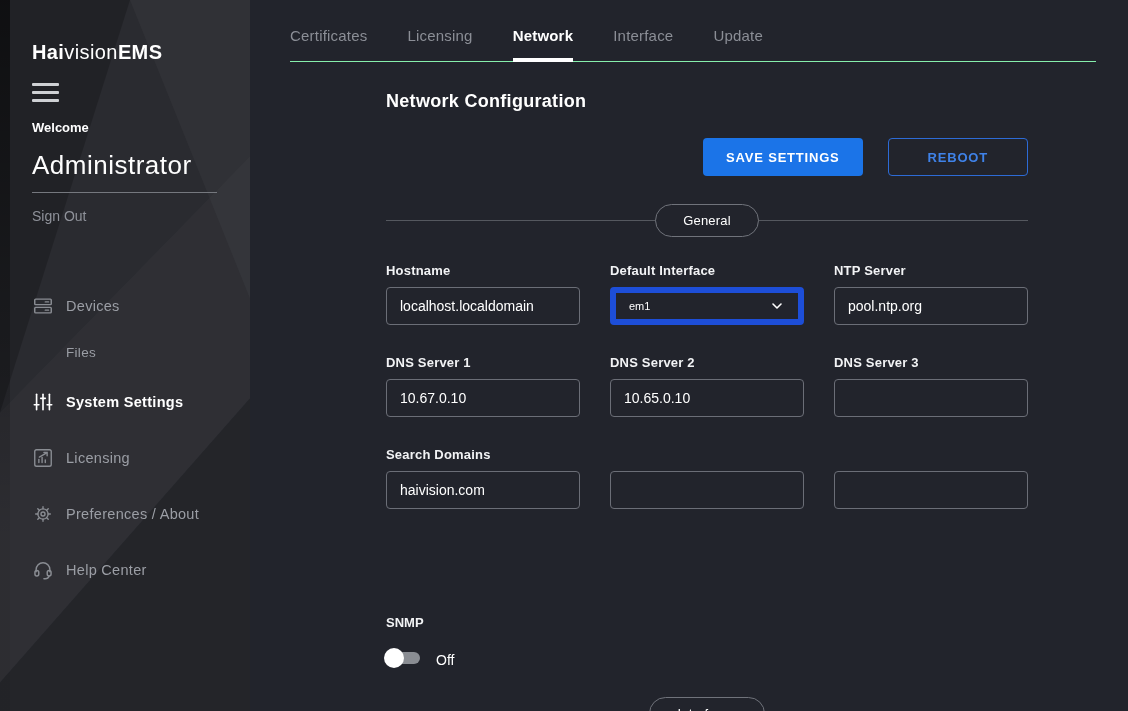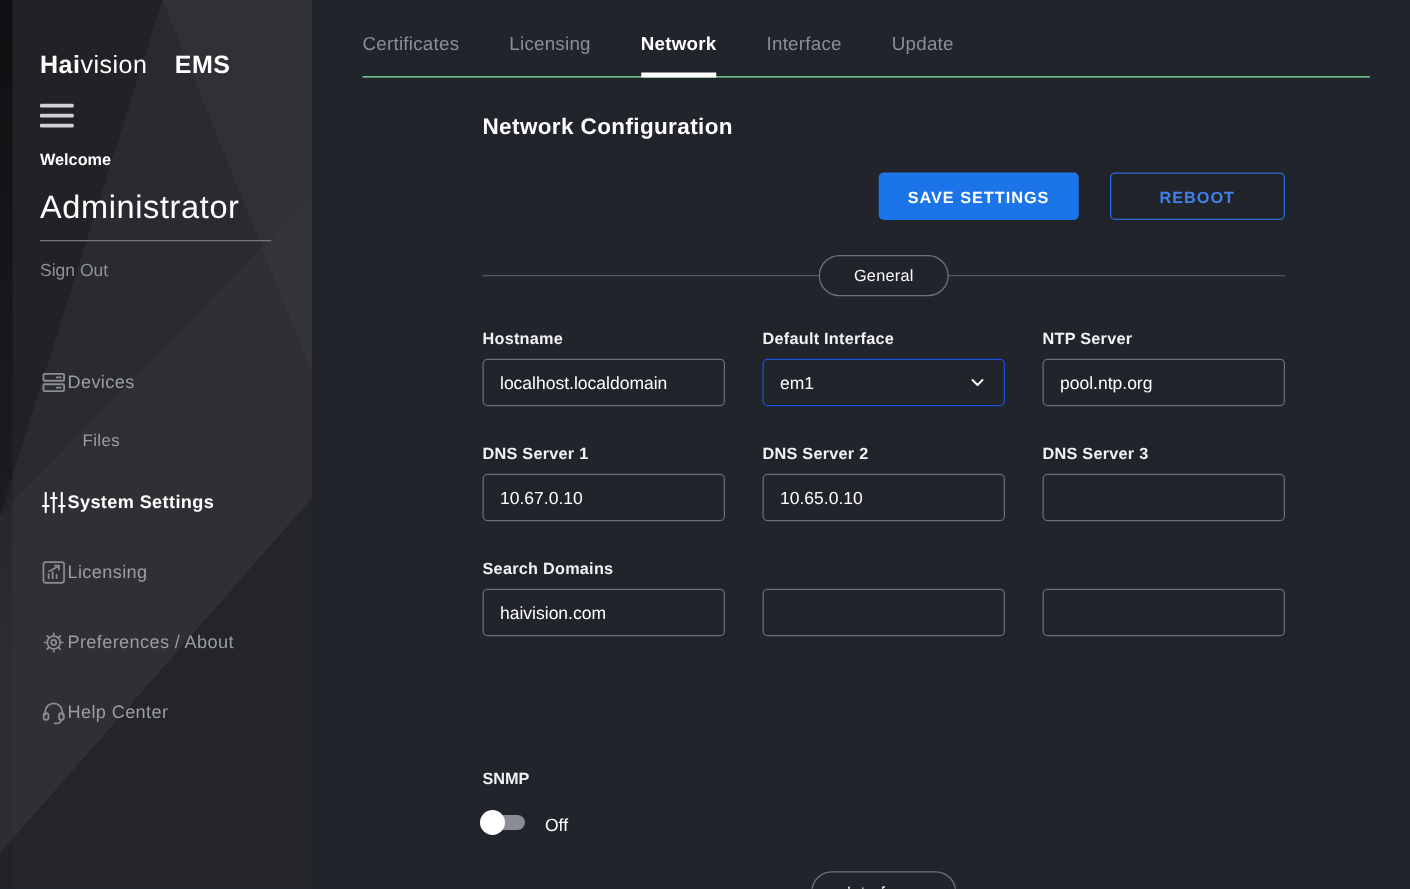--- a/index.html
+++ b/index.html
@@ -20,34 +20,34 @@
   .tex1 { background:rgba(0,0,0,0.20); clip-path:polygon(0 0,52% 0,0 58%); }
   .tex2 { background:rgba(255,255,255,0.030); clip-path:polygon(52% 0,100% 0,100% 42%); }
   .tex3 { background:rgba(255,255,255,0.022); clip-path:polygon(0 58%,100% 22%,100% 56%,0 96%); }
   .tex4 { background:rgba(0,0,0,0.13); clip-path:polygon(0 96%,100% 56%,100% 100%,0 100%); }
   .tex5 { position:absolute; left:0; top:0; width:10px; height:100%;
           background:linear-gradient(to bottom, rgba(0,0,0,0.55), rgba(0,0,0,0.05) 75%); }
 
   .logo { position:absolute; left:32px; top:41px; font-size:20px; color:#fff; letter-spacing:0.4px; }
   .logo .b { font-weight:700; }
   .logo .l { font-weight:300; }
-  .logo .ems { font-weight:700; margin-left:22px; }
+  .logo .ems { font-weight:700; margin-left:0; }
 
   .hamburger { position:absolute; left:32px; top:83px; width:27px; height:19px; cursor:pointer; }
   .hamburger span { display:block; height:3px; background:#cfd1d4; border-radius:1px; margin-bottom:5px; }
 
   .welcome { position:absolute; left:32px; top:120px; font-size:13px; font-weight:700; color:#fff; }
   .username { position:absolute; left:32px; top:150px; font-size:26px; font-weight:300; color:#fdfdfd; letter-spacing:0.5px; }
   .user-divider { position:absolute; left:32px; top:192px; width:185px; height:1px; background:#75787e; }
   .signout { position:absolute; left:32px; top:208px; font-size:14px; color:#8f929a; cursor:pointer; }
 
   .nav-item { position:absolute; left:32px; height:24px; display:flex; align-items:center; cursor:pointer; }
   .nav-item .nicon { width:22px; height:22px; color:#8a8d93; flex:0 0 22px; }
   .nav-item .nicon svg { width:22px; height:22px; display:block; }
-  .nav-item .nlabel { font-size:14.5px; color:#9b9ea5; letter-spacing:0.3px; }
+  .nav-item .nlabel { margin-left:12px; font-size:14.5px; color:#9b9ea5; letter-spacing:0.3px; }
   .nav-item.active .nicon { color:#fff; }
   .nav-item.active .nlabel { color:#fff; font-weight:700; }
   .nav-item.sub { left:66px; }
   .nav-item.sub .nlabel { margin-left:0; font-size:13.5px; }
 
   
   .content { position:absolute; left:250px; top:0; right:0; bottom:0; background:#22242c; }
 
   .tabbar {
     margin:0 32px 0 40px; padding-top:27px;
@@ -75,23 +75,23 @@
 
   .form-grid { margin-top:26px; display:grid; grid-template-columns:repeat(3,194px); column-gap:30px; row-gap:30px; }
   .field label { display:block; font-size:13px; font-weight:700; color:#f2f3f5; margin-bottom:9px; letter-spacing:0.2px; }
   .tinput {
     width:100%; height:38px; background:transparent;
     border:1px solid #6b6e77; border-radius:4px;
     color:#fff; font-size:14px; padding:0 13px;
     font-family:"Liberation Sans", sans-serif; outline:none;
   }
   .select {
-    width:100%; height:38px; border:1px solid #1d4ed8; border-radius:4px;
+    width:100%; height:38px; border:6px solid #1d4ed8; border-radius:4px;
     display:flex; align-items:center; justify-content:space-between;
-    padding:0 13px; font-size:14px; color:#fff; cursor:pointer;
+    padding:0 13px; font-size:11px; color:#fff; cursor:pointer;
   }
   .select svg { width:16px; height:16px; color:#fff; }
   .field.no-label { align-self:end; }
 
   .snmp-label { margin-top:106px; font-size:13px; font-weight:700; color:#f2f3f5; }
   .toggle-row { margin-top:18px; display:flex; align-items:flex-end; }
   .toggle { position:relative; width:34px; height:20px; cursor:pointer; }
   .toggle .track { position:absolute; left:6px; top:4px; width:28px; height:12px; border-radius:6px; background:#8a8d93; }
   .toggle .knob { position:absolute; left:-2px; top:0; width:20px; height:20px; border-radius:50%; background:#fff; }
   .toggle-state { margin-left:16px; font-size:14px; color:#fff; }

